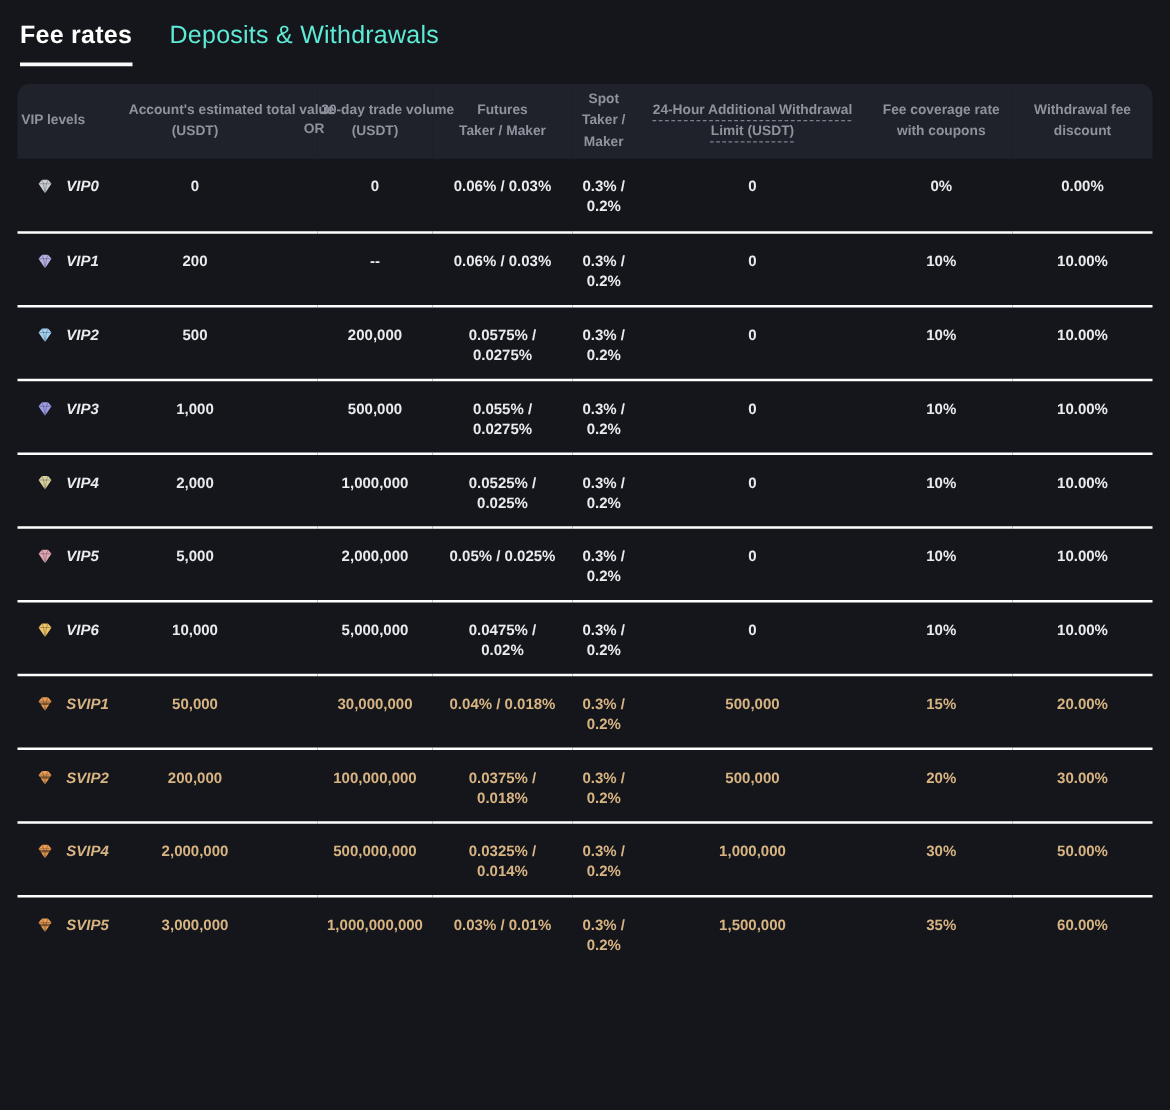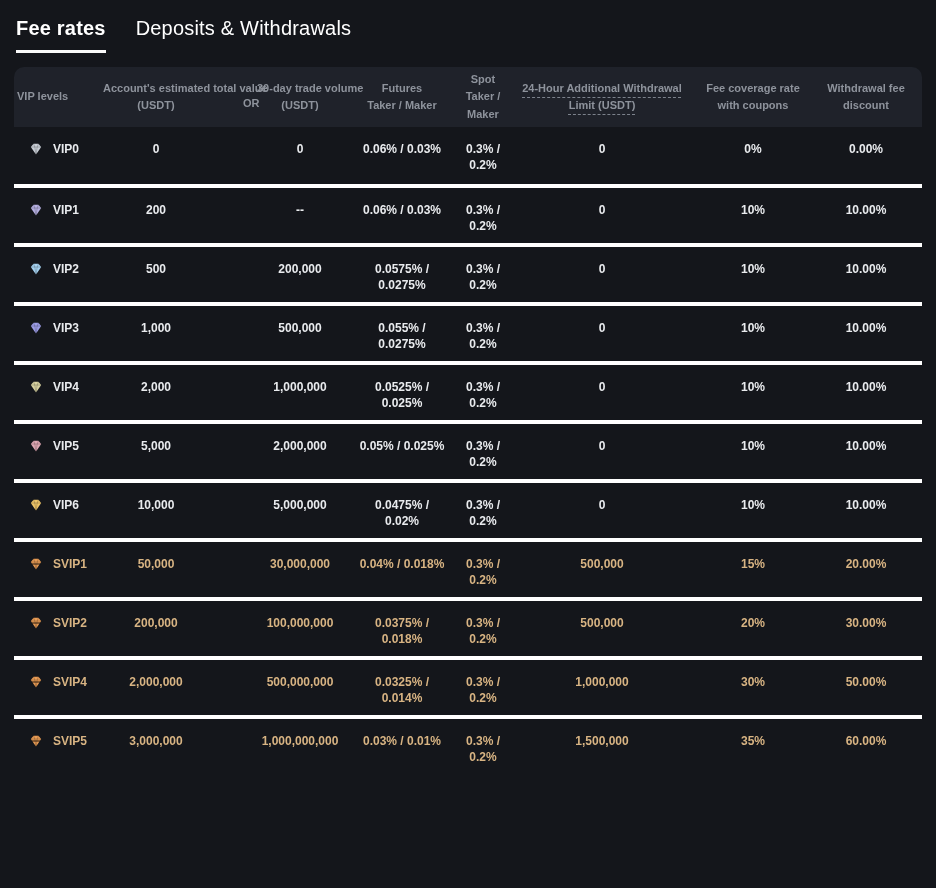--- a/index.html
+++ b/index.html
@@ -13,21 +13,21 @@
   .tabs {
     display: flex;
     gap: 30px;
     padding: 17px 16px 0 16px;
     align-items: flex-start;
     text-align: center;
   }
   .tab {
     font-size: 20px;
     font-weight: 500;
-    color: #ffffff;
+    color: #5eead4;
     padding-bottom: 10px;
     cursor: pointer;
     letter-spacing: 0.2px;
   }
   .tab.active {
     color: #ffffff;
     font-weight: 700;
     border-bottom: 3px solid #fafafa;
   }
   
@@ -54,36 +54,36 @@
   th.or-cell span { position: relative; top: 7px; padding-left: 28px; }
   .dashed {
     text-decoration: underline dashed;
     text-decoration-color: #7c828c;
     text-decoration-thickness: 1px;
     text-underline-offset: 5px;
     cursor: default;
   }
   tbody tr {
     height: 59px;
-    border-top: 4px solid #ffffff;
+    border-top: 2px solid #ffffff;
   }
   tbody tr:first-child { border-top: none; }
   tbody td {
     vertical-align: top;
     padding: 14px 3px 0 3px;
     text-align: center;
     font-size: 12px;
     font-weight: 700;
     color: #e9ebee;
     line-height: 16px;
   }
   tbody td.c-level { text-align: left; padding-left: 14px; }
   tbody tr.svip td { color: #d8b483; }
   td.pre { white-space: pre-line; }
-  .level-wrap { display: inline-flex; align-items: center; gap: 9px; }
+  .level-wrap { display: inline-flex; align-items: center; gap: 9px; font-style: italic; }
   .gem { flex: 0 0 auto; display: block; }
 </style>
 </head>
 <body>
 
 <div class="tabs">
   <div class="tab active">Fee rates</div>
   <div class="tab">Deposits &amp; Withdrawals</div>
 </div>
 

